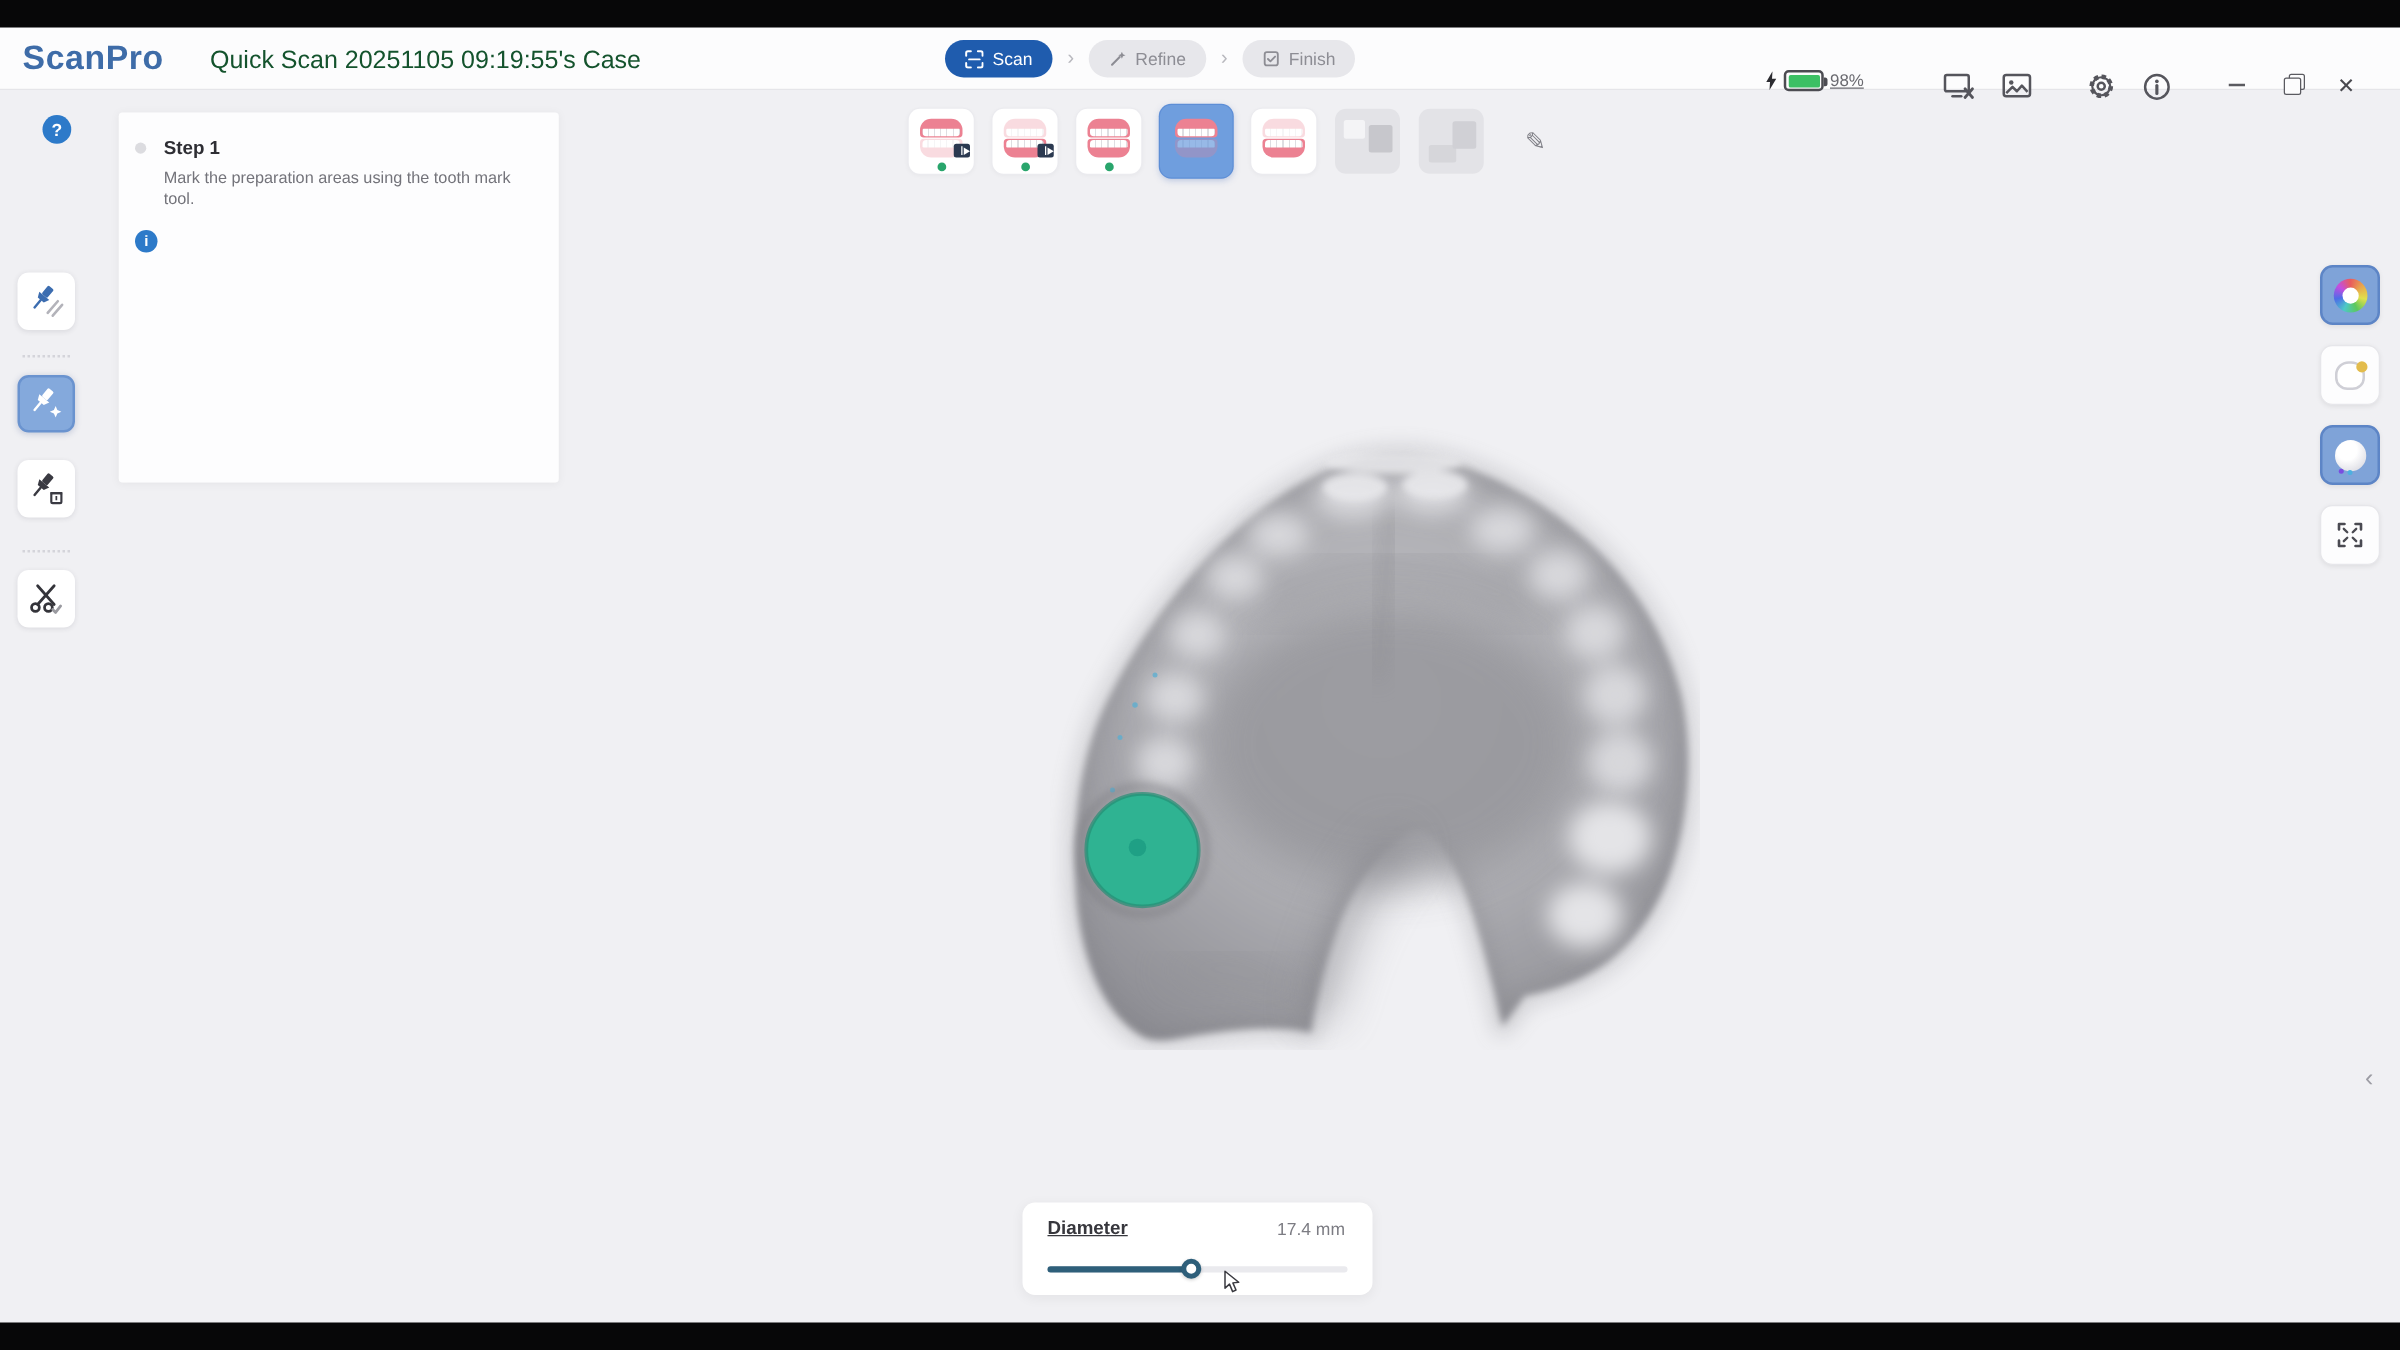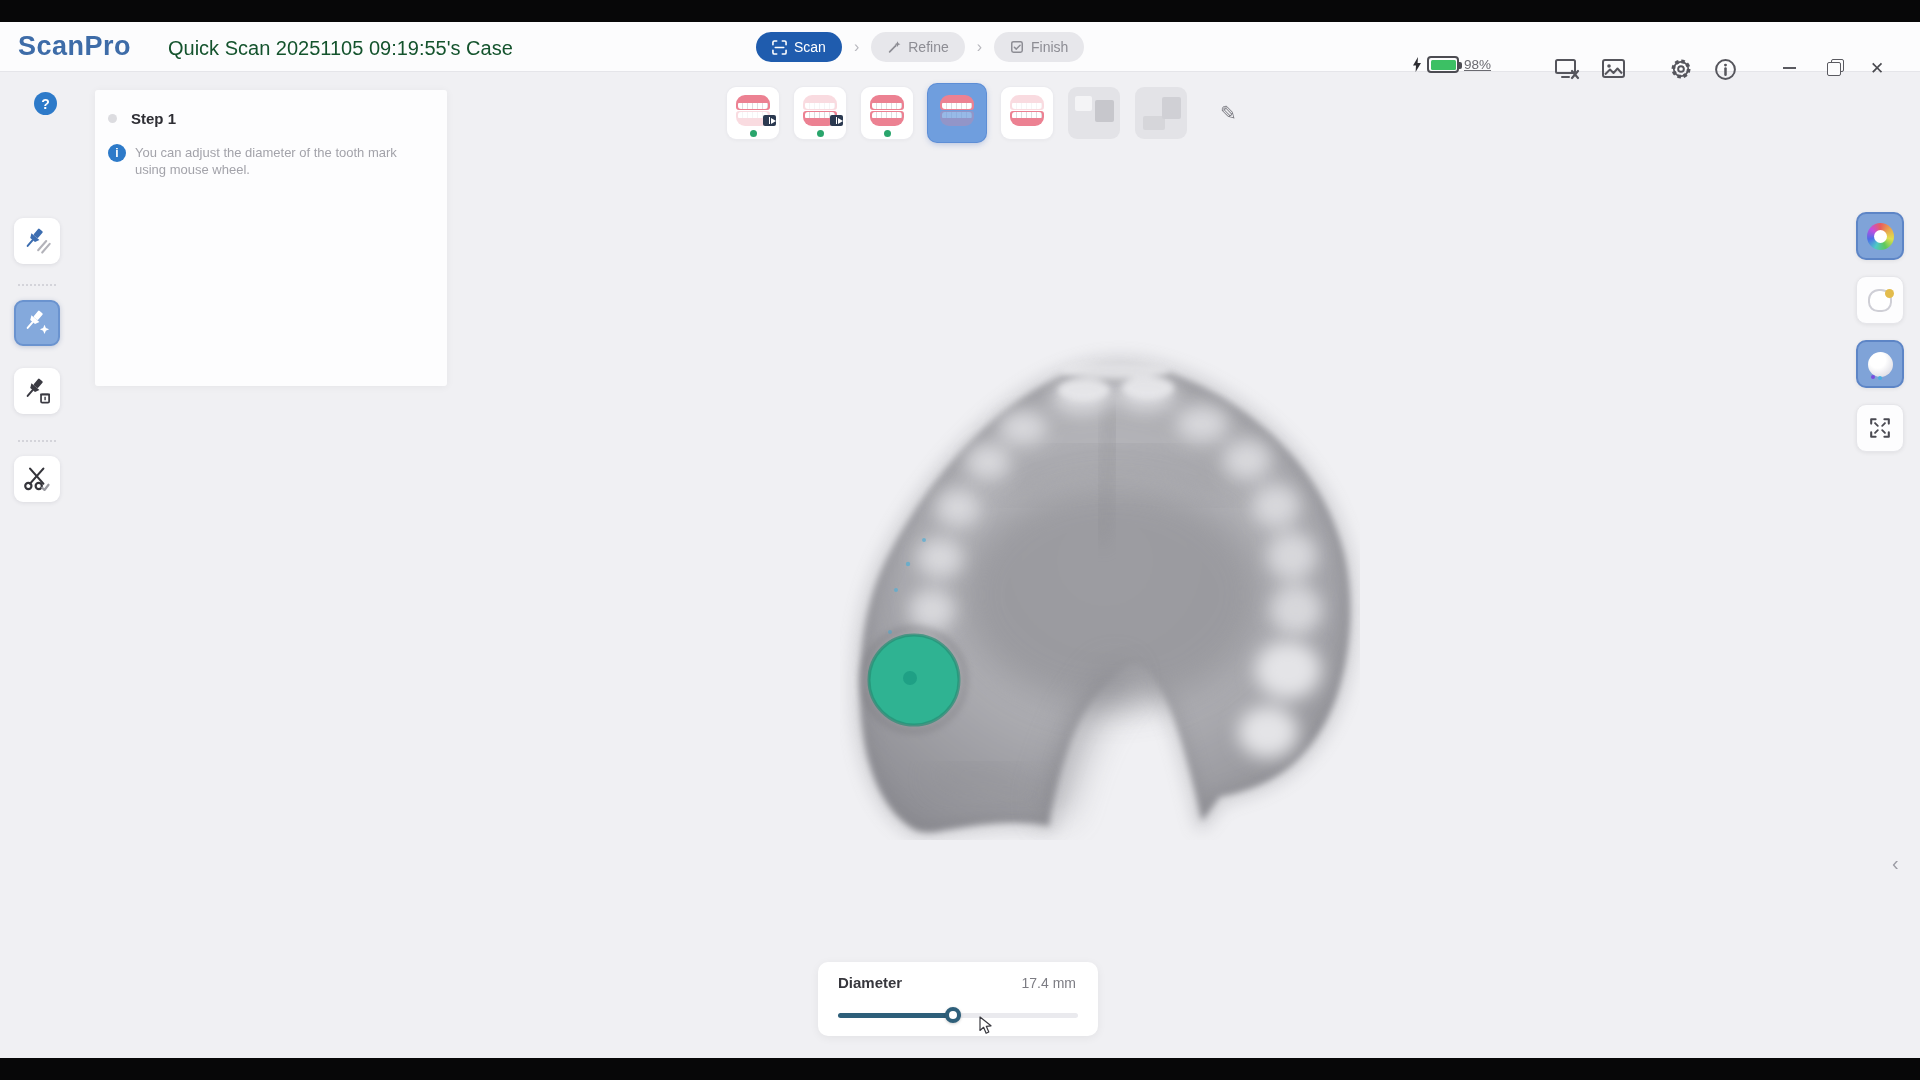--- a/index.html
+++ b/index.html
@@ -80,21 +80,21 @@
   .sphere { position:relative; width:25px; height:25px; border-radius:50%; background:radial-gradient(circle at 38% 32%, #ffffff 0 35%, #e2e2e8 75%, #cfcfd8 100%); }
   .sphere .d1 { position:absolute; left:3px; bottom:-2px; width:4px; height:4px; border-radius:50%; background:#7a4de0; }
   .sphere .d2 { position:absolute; left:10px; bottom:-3px; width:4px; height:4px; border-radius:50%; background:#4db0e0; }
   .collapse-arrow { position:absolute; left:1892px; top:852px; font-size:20px; color:#9c9ca4; z-index:30; }
 
   
   .model-svg { position:absolute; left:840px; top:340px; width:520px; height:500px; z-index:5; }
 
   
   .diam-panel { position:absolute; left:818px; top:962px; width:280px; height:74px; background:#ffffff; border-radius:10px; box-shadow:0 2px 10px rgba(0,0,0,.06); z-index:30; }
-  .diam-label { position:absolute; left:20px; top:12px; font-size:15px; font-weight:bold; color:#37373d; }
+  .diam-label { position:absolute; left:20px; top:12px; font-size:15px; font-weight:bold; color:#37373d;text-decoration:underline; }
   .diam-value { position:absolute; right:22px; top:13px; font-size:14px; color:#7c7c83; }
   .slider { position:absolute; left:20px; top:44px; width:240px; height:18px; }
   .slider-track { position:absolute; left:0; top:7px; width:100%; height:5px; background:#eaeaee; border-radius:3px; }
   .slider-fill { position:absolute; left:0; top:7px; width:48%; height:5px; background:#2e5f7a; border-radius:3px; }
   .slider-handle { position:absolute; left:48%; top:1px; margin-left:-8px; width:16px; height:16px; border-radius:50%; background:#ffffff; border:4.5px solid #2e5f7a; box-shadow:0 1px 3px rgba(0,0,0,.2); }
   .mouse-cursor { position:absolute; left:978px; top:1016px; z-index:45; }
 </style>
 </head>
 <body>
 
@@ -231,24 +231,24 @@
         <circle cx="5.5" cy="19" r="2.7"></circle>
         <circle cx="14.5" cy="19" r="2.7"></circle>
       </g>
       <path d="M17.5 20.5 l2 2 3.5 -4.5" fill="none" stroke="#9a9aa0" stroke-width="1.9" stroke-linecap="round" stroke-linejoin="round"></path>
     </svg>
   </div>
 
   <div class="steps-panel">
     <div class="step">
       <div class="step-title">Step 1</div>
+      <div class="step-desc">Mark the preparation areas using the tooth mark tool.</div>
     </div>
     <div class="note">
       <div class="note-icon">i</div>
-      <div class="note-text">You can adjust the diameter of the tooth mark using mouse wheel.</div>
     </div>
   </div>
 
   <div class="thumb-bar">
     <div class="thumb">
       <div class="arches">
           <div class="arch upper"></div>
           <div class="arch lower faded"></div>
         </div>
       <div class="flag-badge"></div>

